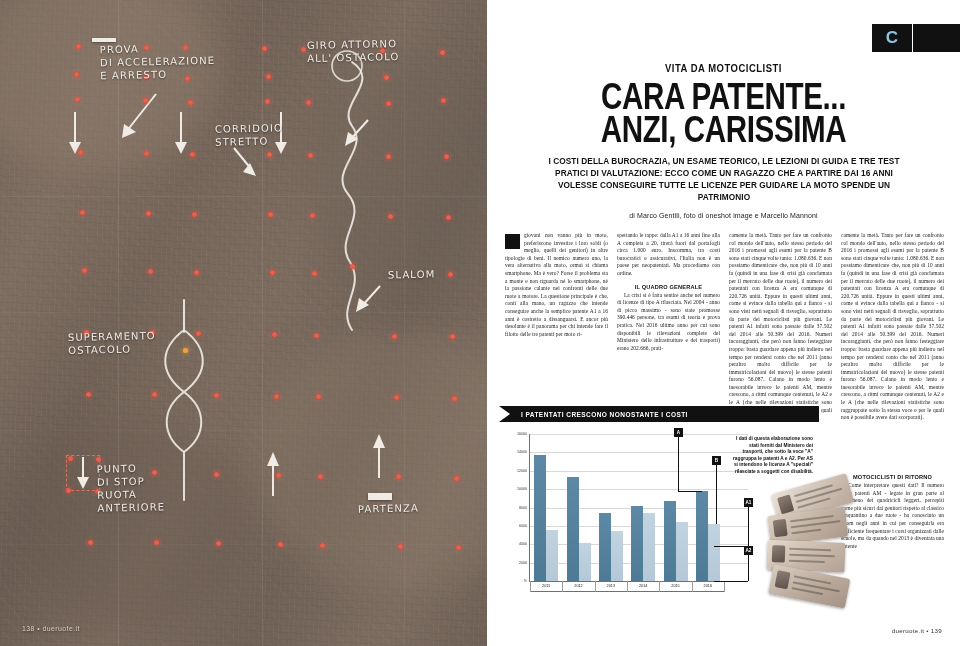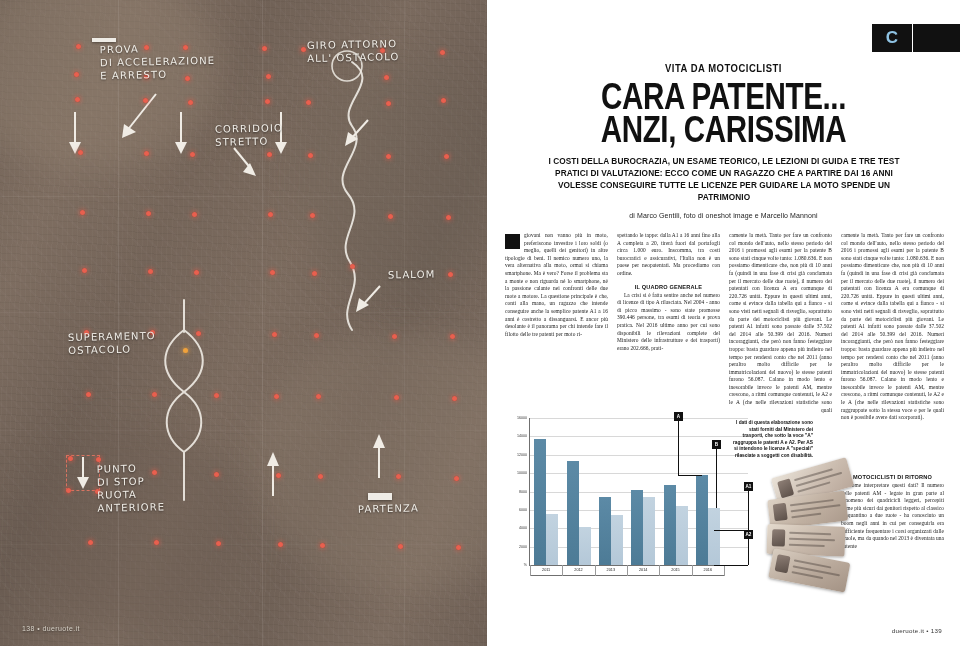--- a/index.html
+++ b/index.html
@@ -417,20 +417,24 @@
 
       <div class="col">
         <p class="noindent" style="height:236px; overflow:hidden;">camente la metà. Tanto per fare un confronto col mondo dell'auto, nello stesso periodo del 2016 i promossi agli esami per la patente B sono stati cinque volte tanto: 1.080.636. E non possiamo dimenticare che, non più di 10 anni fa (quindi in una fase di crisi già conclamata per il mercato delle due ruote), il numero dei patentati con licenza A era comunque di 220.726 unità. Eppure in questi ultimi anni, come si evince dalla tabella qui a fianco - si sono visti netti segnali di risveglio, soprattutto da parte dei motociclisti più giovani. Le patenti A1 infatti sono passate dalle 37.502 del 2014 alle 50.399 del 2016. Numeri incoraggianti, che però non fanno festeggiare troppo: basta guardare appena più indietro nel tempo per rendersi conto che nel 2011 (anno peraltro molto difficile per le immatricolazioni del nuovo) le stesse patenti furono 56.087. Calano in modo lento e inesorabile invece le patenti AM, mentre crescono, a ritmi comunque contenuti, le A2 e le A (che nelle rilevazioni statistiche sono raggruppate sotto la stessa voce e per le quali non è possibile avere dati scorporati).</p>
         <div class="subhead">MOTOCICLISTI DI RITORNO</div>
         <p>Come interpretare questi dati? Il numero delle patenti AM - legate in gran parte al fenomeno dei quadricicli leggeri, percepiti come più sicuri dai genitori rispetto al classico cinquantino a due ruote - ha conosciuto un boom negli anni in cui per conseguirla era sufficiente frequentare i corsi organizzati dalle scuole, ma da quando nel 2013 è diventata una patente</p>
       </div>
 
     </div>
 
     <div class="chart-panel">
+      <div class="chart-banner">
+        <div class="tri"></div>
+        <span class="bar-title">I PATENTATI CRESCONO NONOSTANTE I COSTI</span>
+      </div>
 
       <div class="chart-area">
         <div class="plot" id="plot">
           <div class="xaxis-base"></div>
         <div class="gridline" style="top: 128.625px;">
               <span class="ytick">2000</span>
             </div>
             <div class="gridline" style="top: 110.25px;">
               <span class="ytick">4000</span>
             </div>

